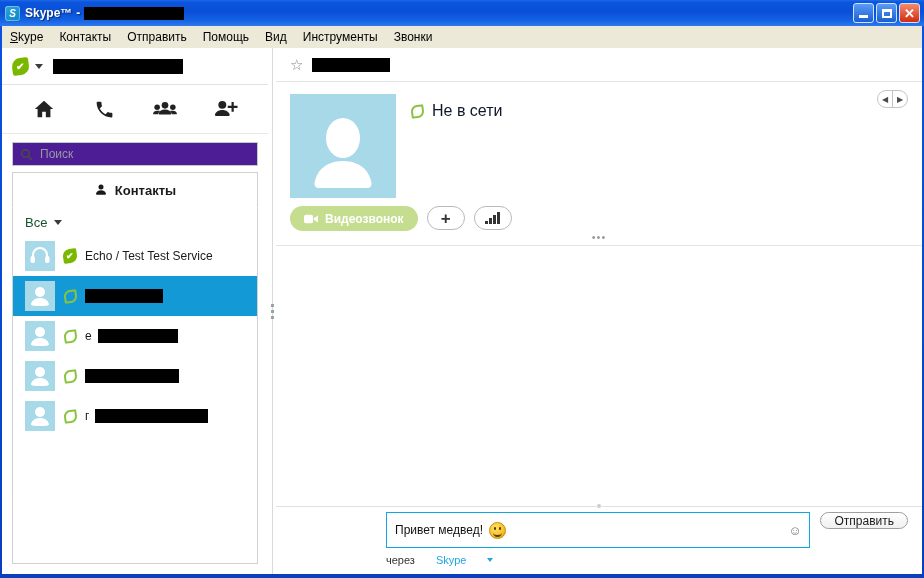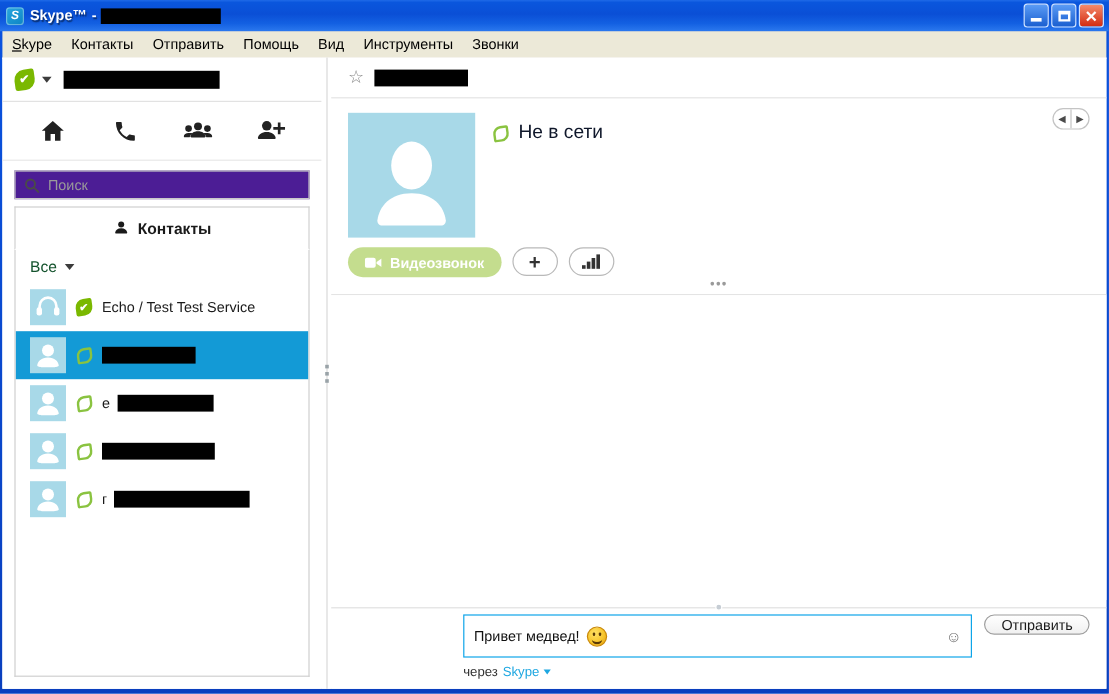--- a/index.html
+++ b/index.html
@@ -234,21 +234,21 @@
   .emo .mouth{
     position:absolute;left:3px;right:3px;top:7px;height:5px;
     border-bottom:2px solid #5a3a06;border-radius:0 0 8px 8px;
   }
   .emo-btn{margin-left:auto;color:#6f6f6f;font-size:13px;line-height:1;}
   .send-btn{
     height:17px;padding:0 13px;border:1px solid #9e9e9e;border-radius:13px;
     background:linear-gradient(#ffffff,#f0f0f0);font-size:12px;font-weight:normal;color:#1a1a1a;
     display:flex;align-items:center;box-sizing:border-box;
   }
-  .via{padding:6px 14px 0 110px;font-size:11px;color:#333;display:flex;align-items:center;gap:4px;}
+  .via{padding:6px 14px 0 110px;font-size:11px;color:#333;display:flex;align-items:center;gap:21px;}
   .via .link{color:#1ea7e1;}
   .caret-sm{width:0;height:0;border-left:3px solid transparent;border-right:3px solid transparent;border-top:4px solid #1ea7e1;}
 </style>
 </head>
 <body>
 
 <div id="app">
 
   <div class="titlebar">
     <div class="tb-icon">S</div>

